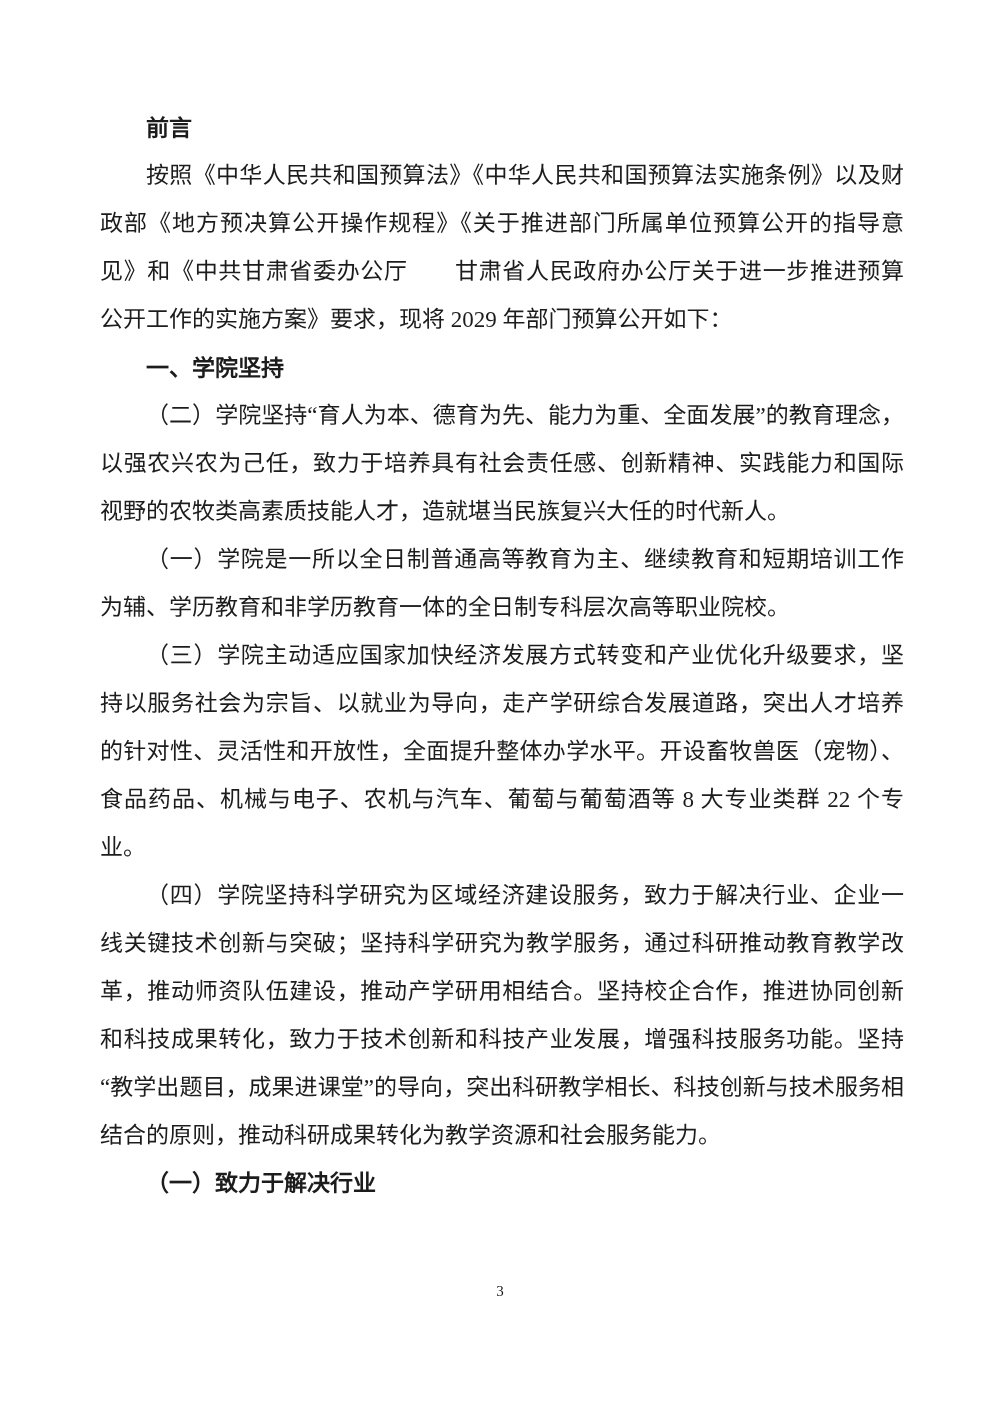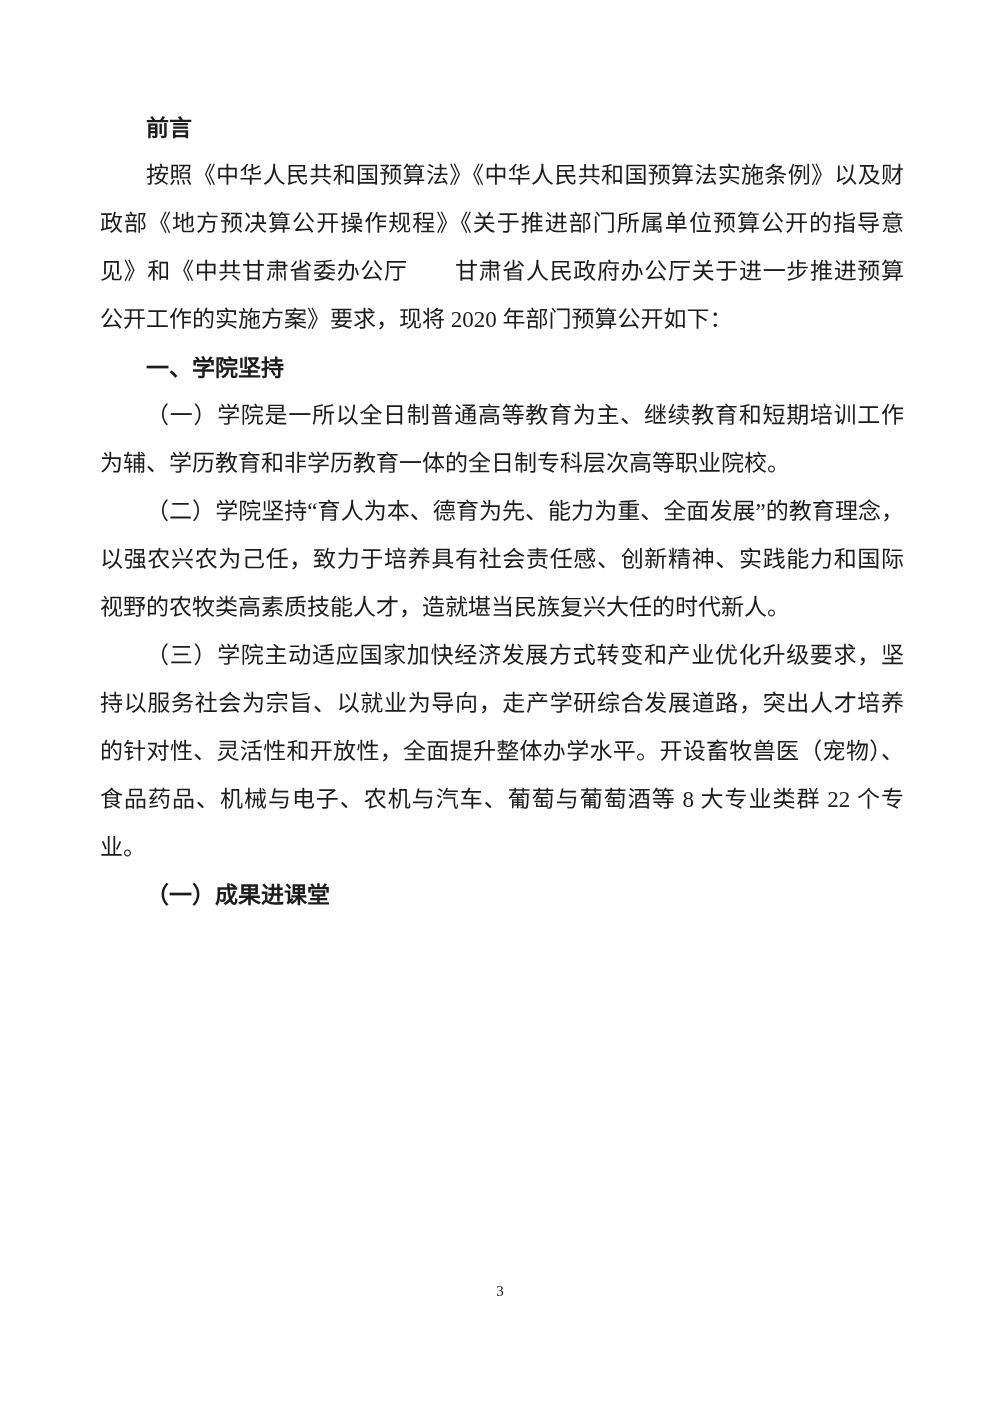--- a/index.html
+++ b/index.html
@@ -57,24 +57,25 @@
     color: #1c1c1c;
   }
 </style>
 </head>
 <body>
 
 <div class="page">
   <main class="content">
     <div id="paragraphs">
         <p class="heading">前言</p>
-        <p class="body">按照《中华人民共和国预算法》《中华人民共和国预算法实施条例》以及财政部《地方预决算公开操作规程》《关于推进部门所属单位预算公开的指导意见》和《中共甘肃省委办公厅　　甘肃省人民政府办公厅关于进一步推进预算公开工作的实施方案》要求，现将 2020 年部门预算公开如下：</p>
+        <p class="body">按照《中华人民共和国预算法》《中华人民共和国预算法实施条例》以及财政部《地方预决算公开操作规程》《关于推进部门所属单位预算公开的指导意见》和《中共甘肃省委办公厅　　甘肃省人民政府办公厅关于进一步推进预算公开工作的实施方案》要求，现将 2029 年部门预算公开如下：</p>
         <p class="heading">一、学院坚持</p>
+        <p class="body">（二）学院坚持“育人为本、德育为先、能力为重、全面发展”的教育理念，以强农兴农为己任，致力于培养具有社会责任感、创新精神、实践能力和国际视野的农牧类高素质技能人才，造就堪当民族复兴大任的时代新人。</p>
         <p class="body">（一）学院是一所以全日制普通高等教育为主、继续教育和短期培训工作为辅、学历教育和非学历教育一体的全日制专科层次高等职业院校。</p>
-        <p class="body">（二）学院坚持“育人为本、德育为先、能力为重、全面发展”的教育理念，以强农兴农为己任，致力于培养具有社会责任感、创新精神、实践能力和国际视野的农牧类高素质技能人才，造就堪当民族复兴大任的时代新人。</p>
         <p class="body">（三）学院主动适应国家加快经济发展方式转变和产业优化升级要求，坚持以服务社会为宗旨、以就业为导向，走产学研综合发展道路，突出人才培养的针对性、灵活性和开放性，全面提升整体办学水平。开设畜牧兽医（宠物）、食品药品、机械与电子、农机与汽车、葡萄与葡萄酒等 8 大专业类群 22 个专业。</p>
-        <p class="subheading">（一）成果进课堂</p>
+        <p class="body">（四）学院坚持科学研究为区域经济建设服务，致力于解决行业、企业一线关键技术创新与突破；坚持科学研究为教学服务，通过科研推动教育教学改革，推动师资队伍建设，推动产学研用相结合。坚持校企合作，推进协同创新和科技成果转化，致力于技术创新和科技产业发展，增强科技服务功能。坚持“教学出题目，成果进课堂”的导向，突出科研教学相长、科技创新与技术服务相结合的原则，推动科研成果转化为教学资源和社会服务能力。</p>
+        <p class="subheading">（一）致力于解决行业</p>
       </div>
   </main>
   <footer class="page-footer">
     <span class="page-number">3</span>
   </footer>
 </div>
 
 </body></html>

